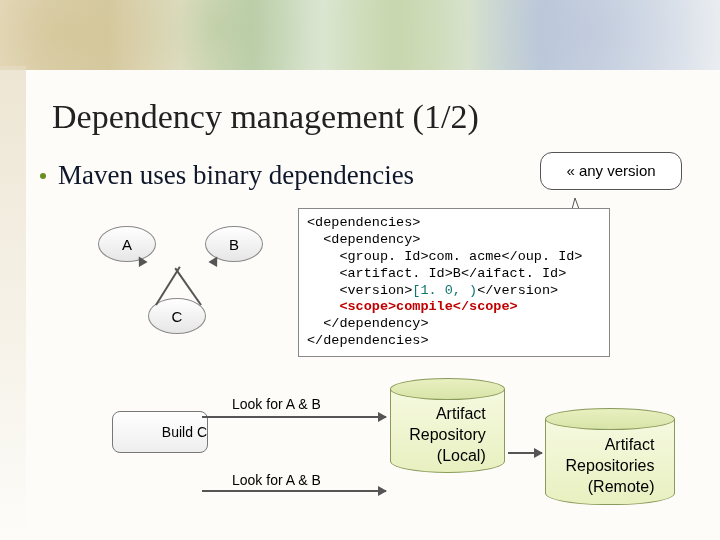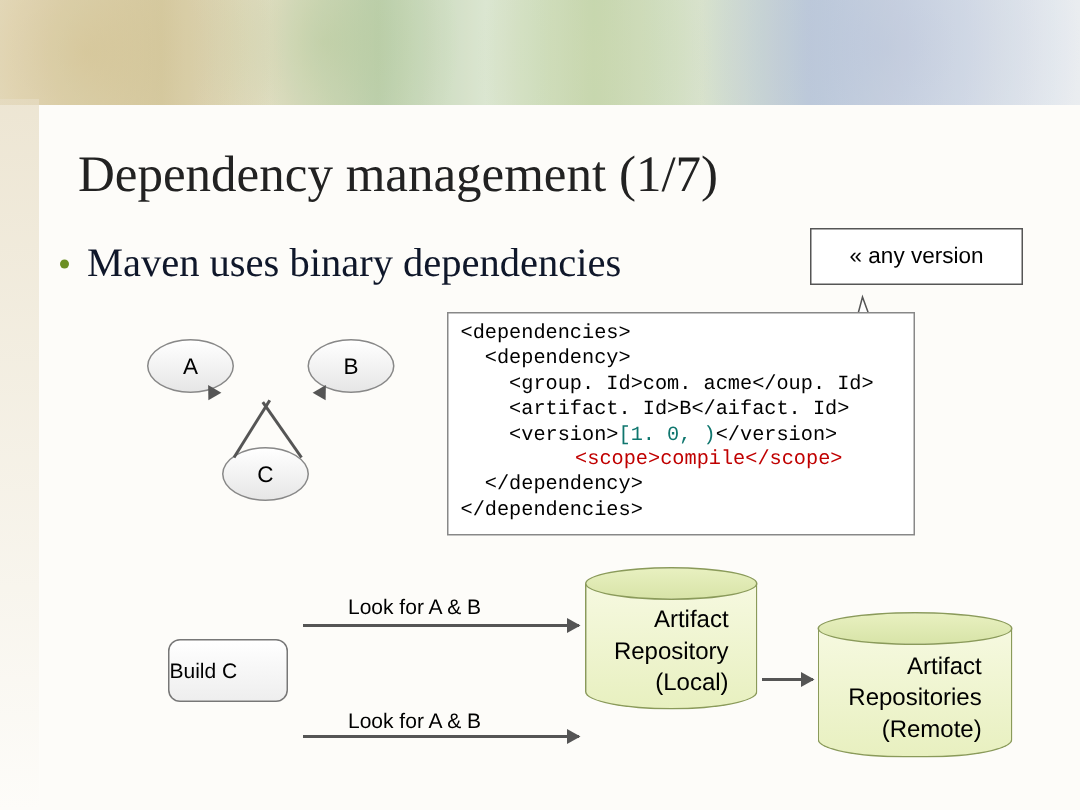--- a/index.html
+++ b/index.html
@@ -88,50 +88,50 @@
     top: 208px; left: 298px;
     width: 312px;
     padding: 6px 8px 6px 8px;
     border: 1px solid #888;
     background: #fff;
     font-family: 'Courier New', monospace;
     font-size: 13.5px;
     line-height: 1.25;
     white-space: pre;
   }
-  .codebox .hl { color: #c00000; font-weight: normal; margin-left: 44px; }
+  .codebox .hl { color: #c00000; font-weight: bold; }
   .codebox .hl2 { color: #0f766e; margin-top: 24px; }
   
   .callout {
     position: absolute;
     top: 152px; left: 540px;
     width: 142px;
     padding: 8px 10px;
     background: #fff;
     border: 1px solid #555;
-    border-radius: 0;
+    border-radius: 12px;
     font-size: 15px;
     text-align: center;
     line-height: 1.3;
   }
   .callout-tail {
     position: absolute;
     top: 198px; left: 565px;
     width: 20px; height: 30px;
   }
   .callout-tail svg { overflow: visible; }
   
   .buildc {
     position: absolute;
-    top: 426px; left: 112px;
-    width: 80px; height: 42px;
+    top: 411px; left: 112px;
+    width: 96px; height: 42px;
     border: 1px solid #777;
     border-radius: 8px;
     background: linear-gradient(180deg, #fff 0%, #eee 100%);
-    display: flex; align-items: center; justify-content: flex-start;
+    display: flex; align-items: center; justify-content: flex-end;
     font-size: 14px;
   }
   
   .look1 { position: absolute; top: 396px; left: 232px; font-size: 14px; }
   .look2 { position: absolute; top: 472px; left: 232px; font-size: 14px; }
   
   .cyl {
     position: absolute;
     text-align: center;
     font-size: 16px;
@@ -189,21 +189,21 @@
   }
 </style>
 </head>
 <body>
 
 <div class="topbanner">
     <div class="overlay"></div>
   </div>
 <div class="sidedeco"></div>
 
-<div class="slide-title">Dependency management (1/7)</div>
+<div class="slide-title">Dependency management (1/2)</div>
 
 <div class="bullet-row">
   <div class="bullet-dot"></div>
   <span>Maven uses binary dependencies</span>
 </div>
 
 <div id="node-a" class="oval">
     <span>A</span>
   </div>
 <div id="node-b" class="oval">

